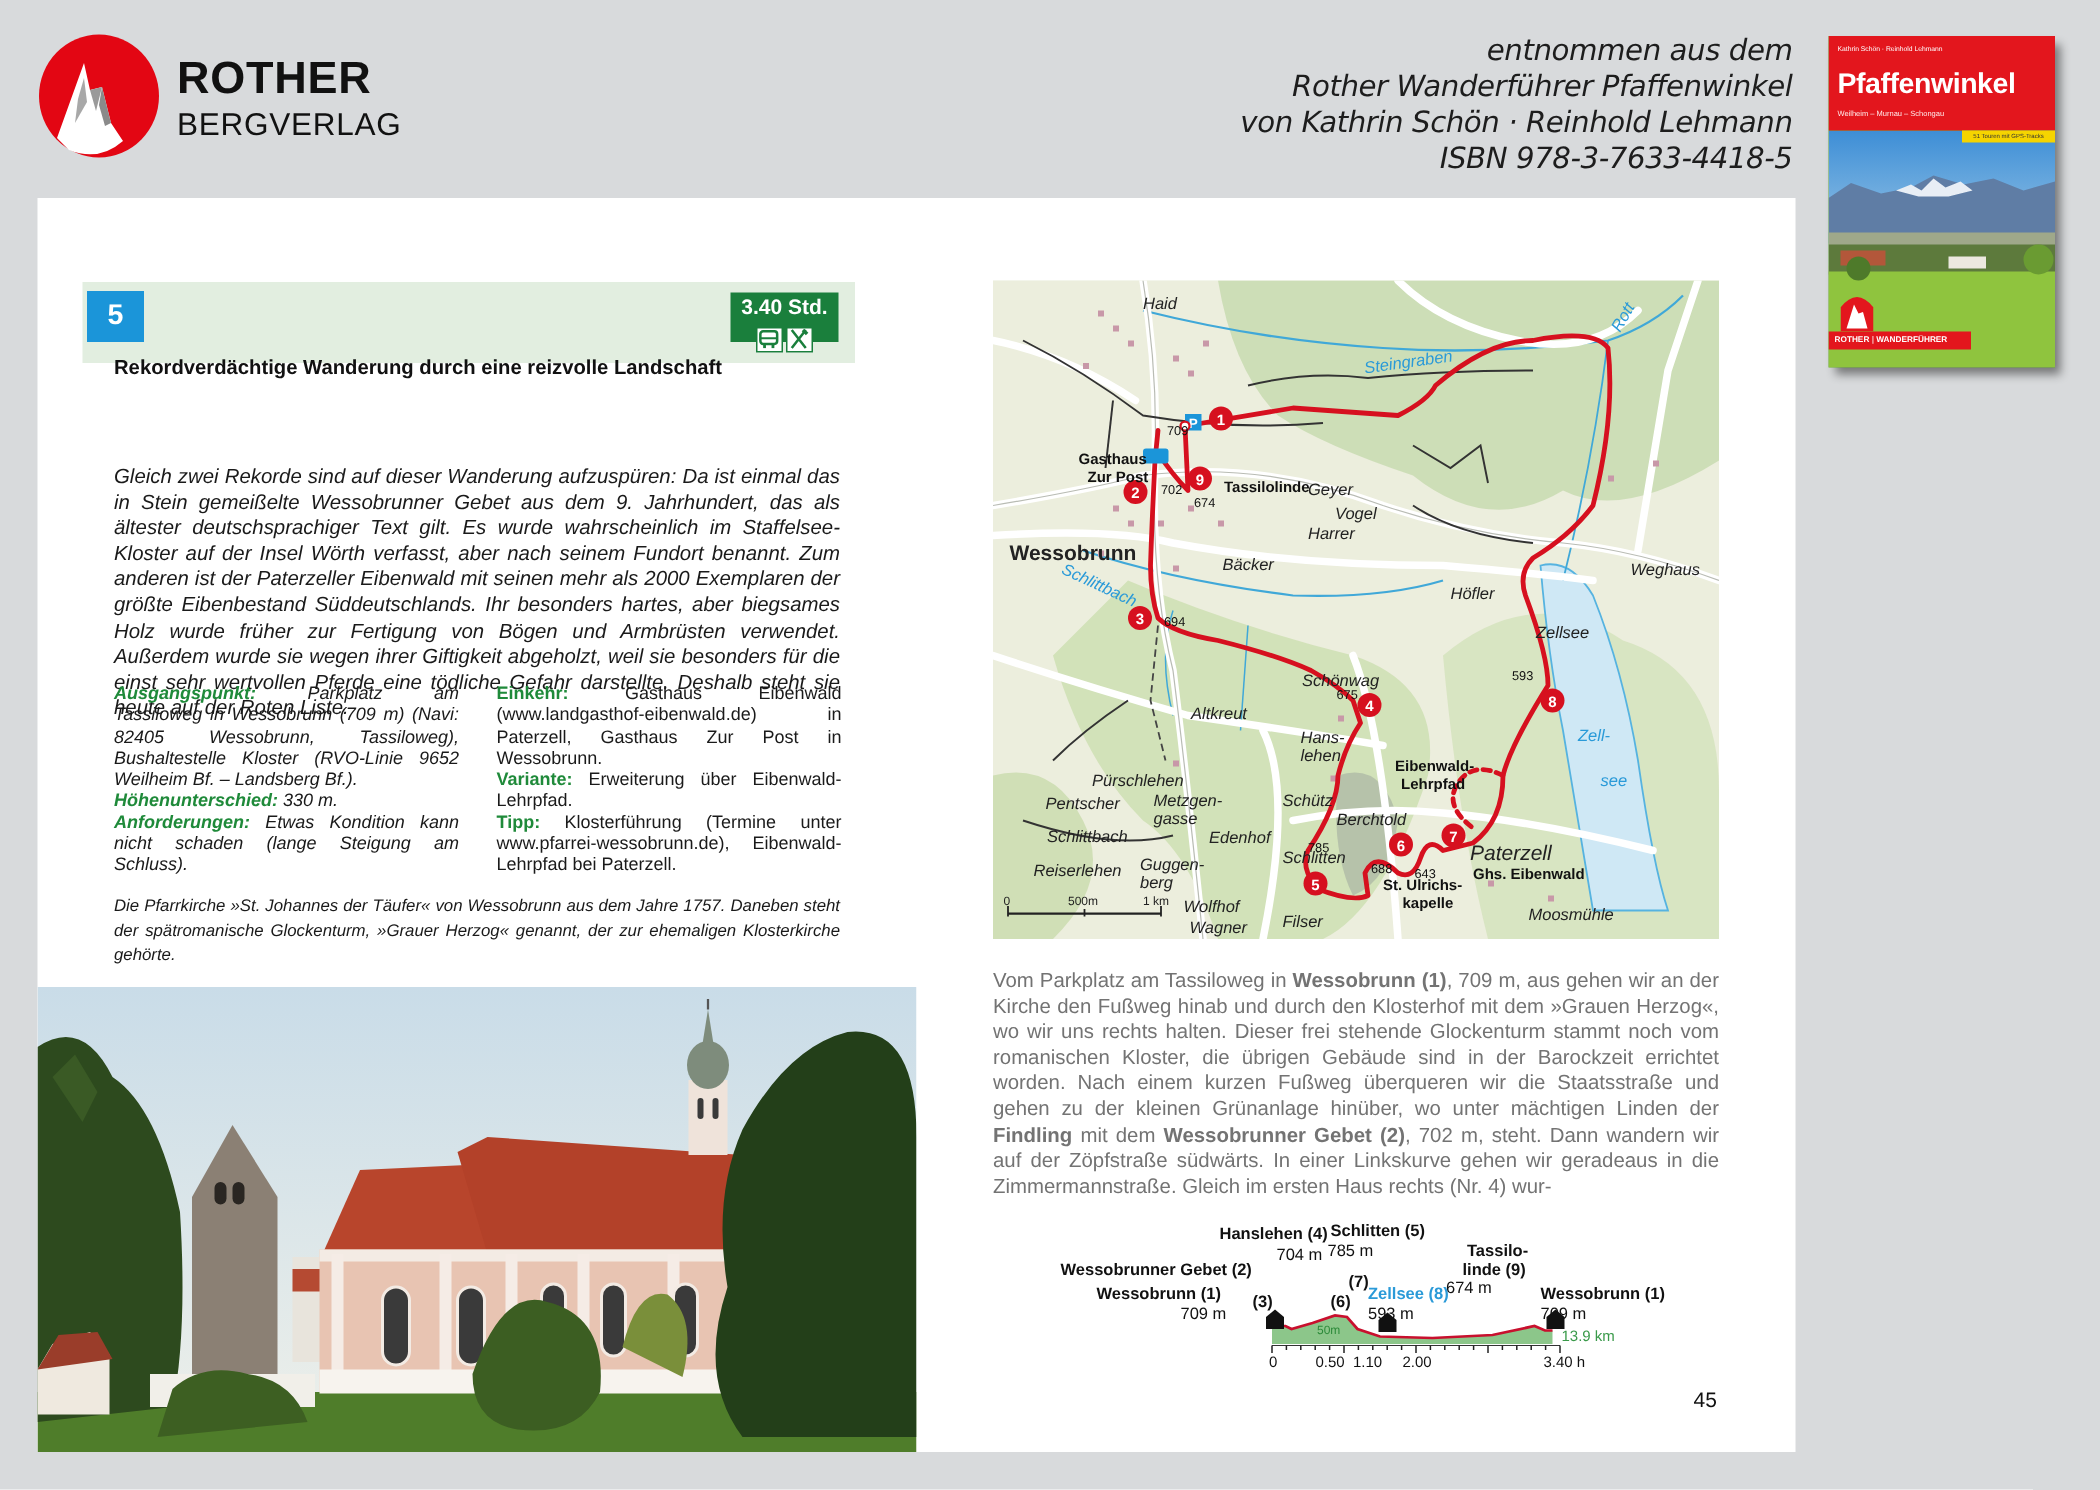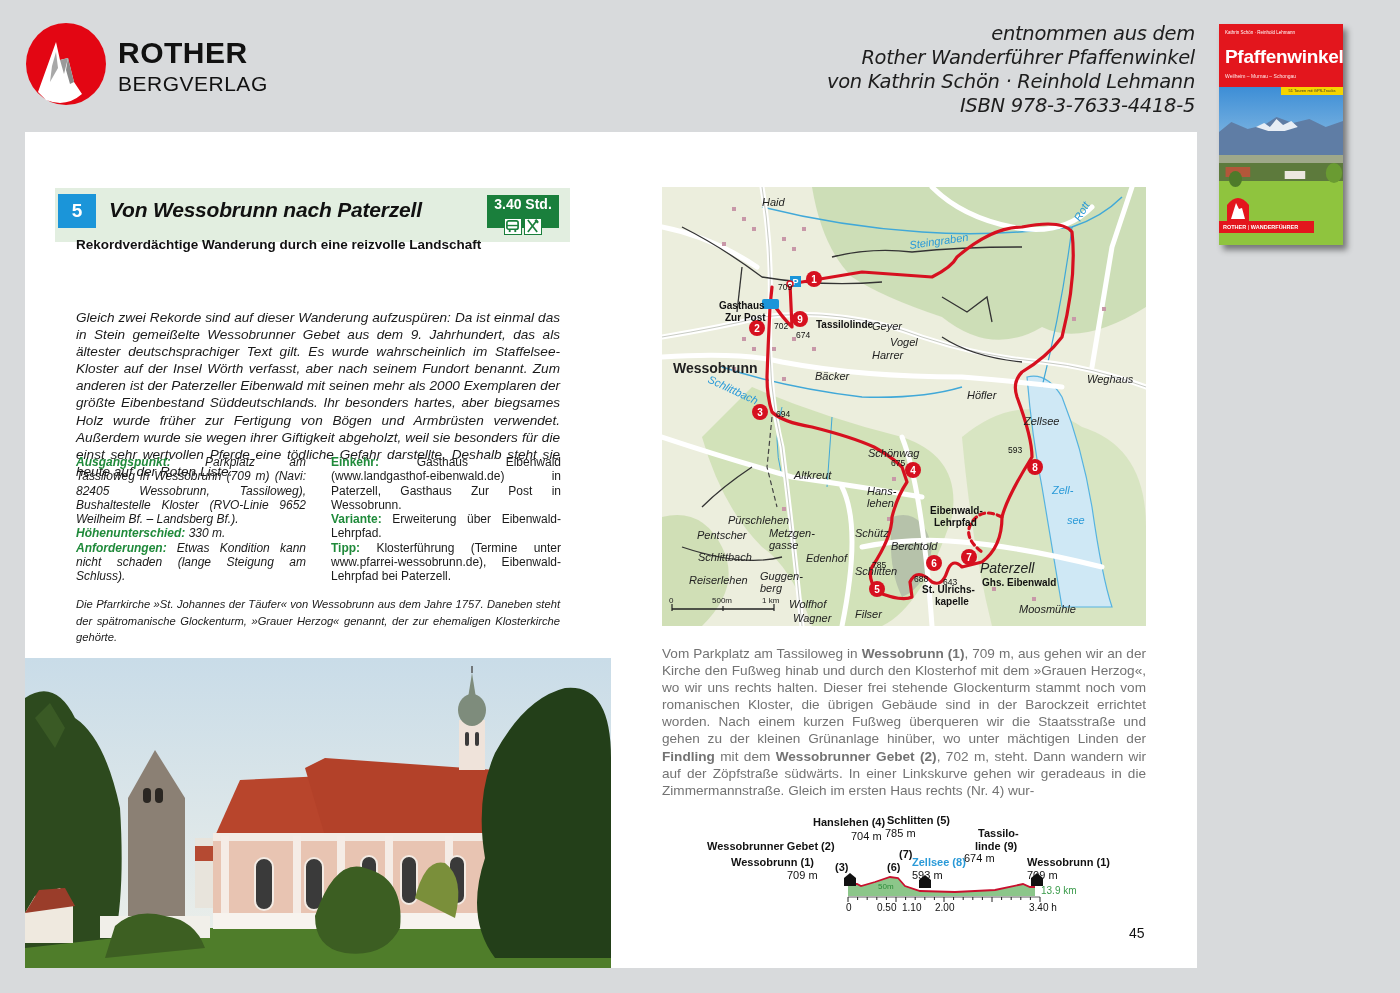--- a/index.html
+++ b/index.html
@@ -9,21 +9,21 @@
   
   .logo { position: absolute; left: 24px; top: 22px; width: 230px; height: 90px; }
   .logo-circle { position: absolute; left: 0; top: 0; width: 84px; height: 84px; }
   .logo-word1 { position: absolute; left: 94px; top: 14px; font-size: 30px; font-weight: bold; letter-spacing: 0.5px; color: #111; }
   .logo-word2 { position: absolute; left: 94px; top: 50px; font-size: 21px; letter-spacing: 0.5px; color: #111; }
 
   
   .source { position: absolute; right: 205px; top: 22px; text-align: right; font-style: italic; font-size: 19.5px; line-height: 24px; color: #1d1d1d; font-family: "DejaVu Sans", sans-serif; font-weight: normal; letter-spacing: -0.3px; }
 
   
-  .cover { position: absolute; left: 1219px; top: 24px; width: 124px; height: 221px; box-shadow: 4px 5px 6px rgba(0,0,0,0.45); overflow: hidden; background: #6fae3a; }
+  .cover { position: absolute; left: 1219px; top: 24px; width: 151px; height: 221px; box-shadow: 4px 5px 6px rgba(0,0,0,0.45); overflow: hidden; background: #6fae3a; }
   .cover-top { position: absolute; left: 0; top: 0; width: 100%; height: 63px; background: #e3161d; }
   .cover-authors { position: absolute; left: 6px; top: 6px; font-size: 4.5px; color: #fff; }
   .cover-title { position: absolute; left: 6px; top: 22px; font-size: 19px; font-weight: bold; color: #fff; letter-spacing: -0.3px; }
   .cover-sub { position: absolute; left: 6px; top: 49px; font-size: 5px; color: #ffe9e9; }
   .cover-gps { position: absolute; right: 0; top: 63px; width: 62px; height: 8px; background: #f5d400; font-size: 4px; color: #333; line-height: 8px; text-align: center; }
   .cover-photo { position: absolute; left: 0; top: 63px; width: 100%; height: 158px; }
   .cover-brand { position: absolute; left: 0; bottom: 12px; width: 95px; height: 12px; background: #e3161d; color: #fff; font-size: 5.5px; font-weight: bold; line-height: 12px; padding-left: 4px; }
   .cover-brand-logo { position: absolute; left: 8px; bottom: 24px; width: 22px; height: 26px; }
 
   
@@ -108,21 +108,20 @@
     <path d="M0 26 L0 10 Q11 -4 22 10 L22 26 Z" fill="#e3161d"></path>
     <path d="M4 24 L9 8 L12 14 L15 13 L18 24 Z" fill="#fff"></path>
   </svg>
   <div class="cover-brand"><span>ROTHER</span><span style="opacity:.7"> | </span><span>WANDERFÜHRER</span></div>
 </div>
 
 <div class="page">
 
   <div class="header-bar">
     <div class="tour-num">5</div>
-    <div class="tour-title">Von Wessobrunn nach Paterzell</div>
     <div class="duration">3.40 Std.</div>
     <div class="icon-box icon-bus">
       <svg viewBox="0 0 16 15" width="15" height="14">
         <rect x="2" y="2" width="12" height="9" rx="2" fill="none" stroke="#1a7f3c" stroke-width="1.8"></rect>
         <line x1="2" y1="7" x2="14" y2="7" stroke="#1a7f3c" stroke-width="1.5"></line>
         <rect x="4" y="11" width="2" height="3" fill="#1a7f3c"></rect>
           <rect x="10" y="11" width="2" height="3" fill="#1a7f3c"></rect>
       </svg>
     </div>
     <div class="icon-box icon-food">

